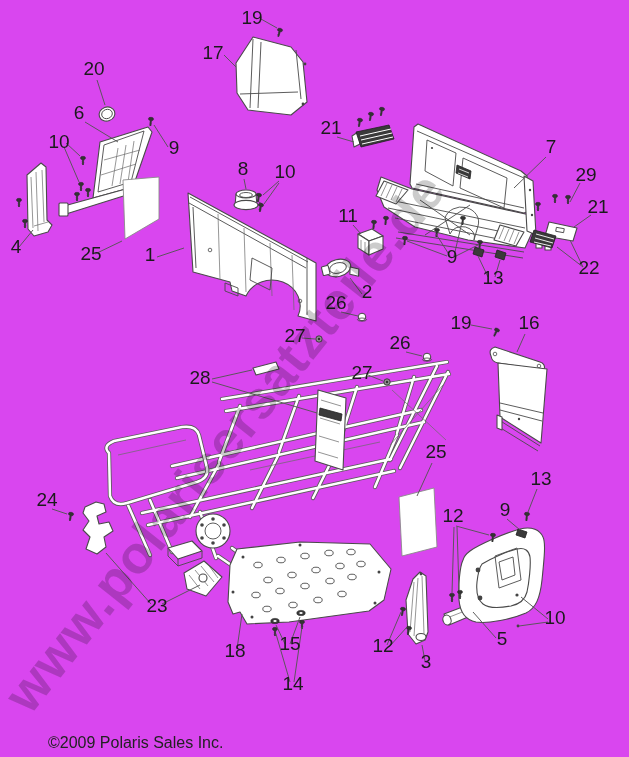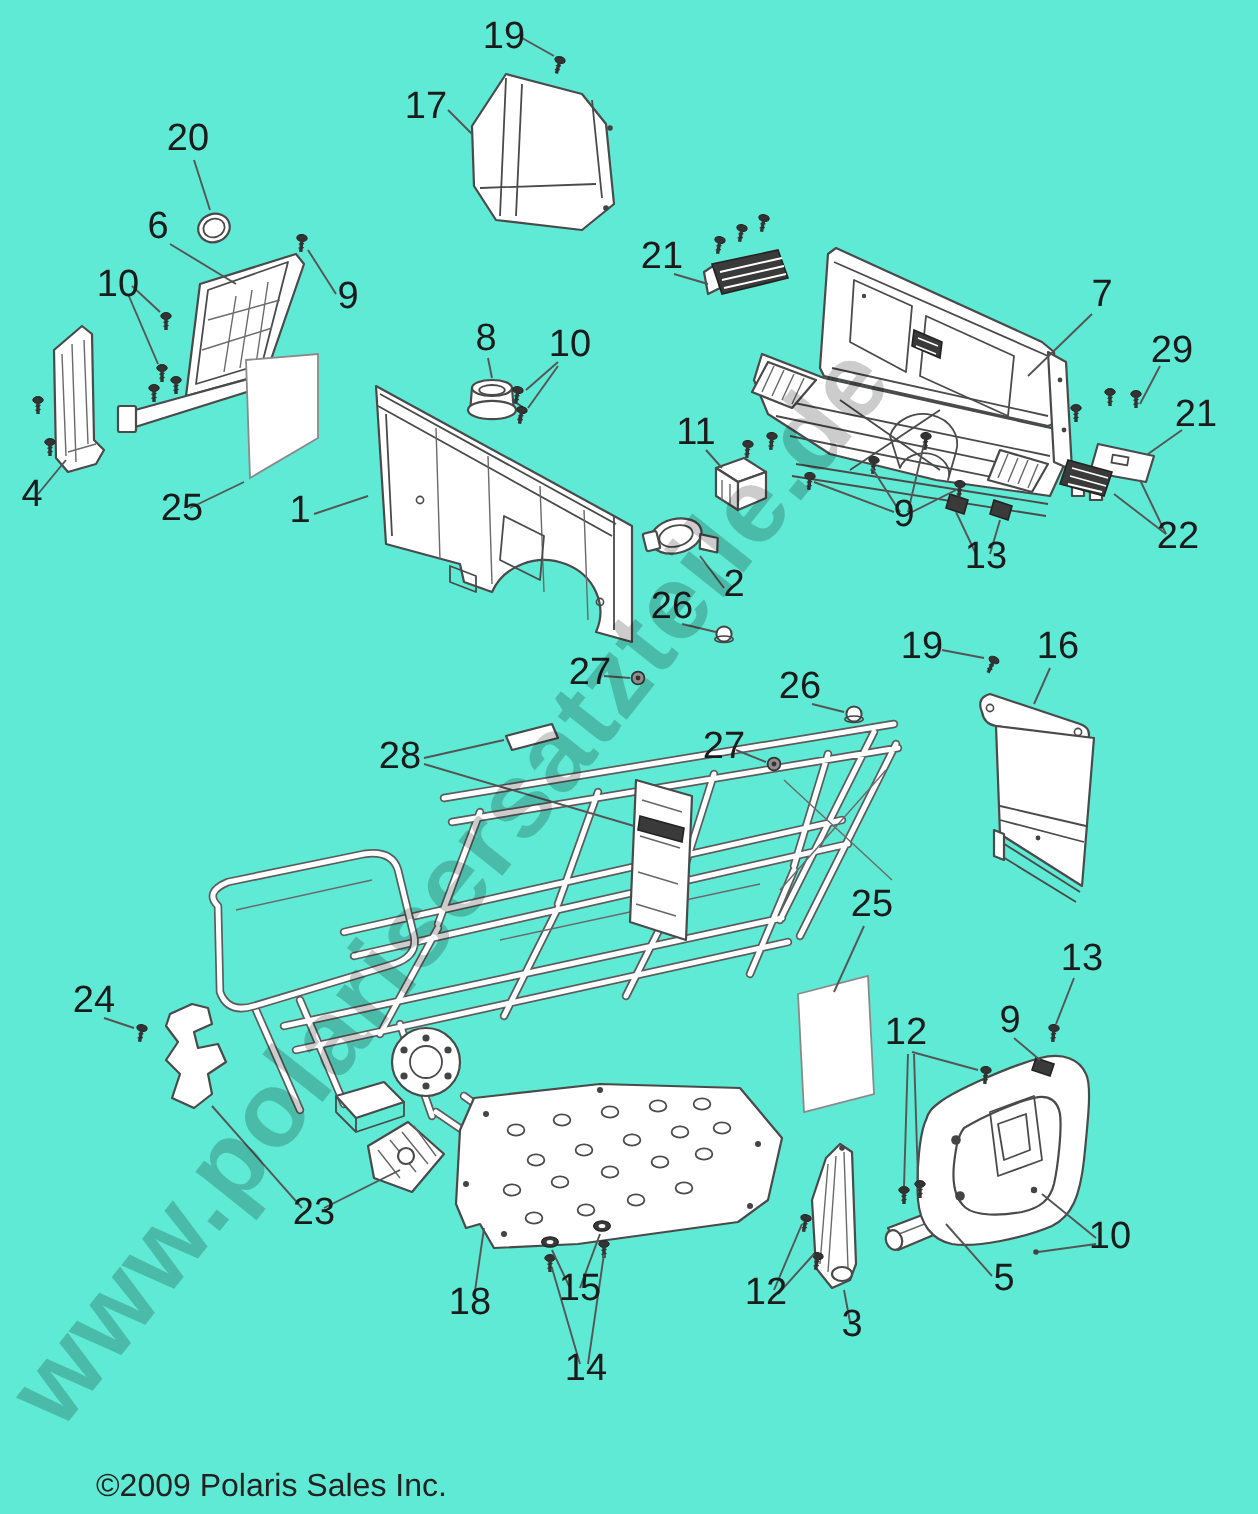--- a/index.html
+++ b/index.html
@@ -1,17 +1,17 @@
 <!DOCTYPE html>
 <html><head>
 <meta charset="utf-8">
 <style>
   html,body{margin:0;padding:0;background:#ffffff;}
   .stage{
-    position:relative;width:629px;height:757px;background:#5eead4;overflow:hidden;
+    position:relative;width:629px;height:757px;background:#d946ef;overflow:hidden;
     font-family:"Liberation Sans", sans-serif;
   }
   svg{display:block}
   .part{fill:#ffffff;stroke:#4a4a4a;stroke-width:1.1;stroke-linejoin:round;}
   .part-light{fill:#ffffff;stroke:#8a8a8a;stroke-width:0.9;}
   .detail{fill:none;stroke:#4a4a4a;stroke-width:0.9;stroke-linejoin:round;}
   .detail-thin{fill:none;stroke:#6a6a6a;stroke-width:0.7;}
   .dark{fill:#3a3a3a;stroke:#222222;stroke-width:0.8;}
   .leader{stroke:#555555;stroke-width:0.95;fill:none;}
   .tube-out{fill:none;stroke:#5c5c5c;stroke-width:4.2;stroke-linecap:round;stroke-linejoin:round;}

